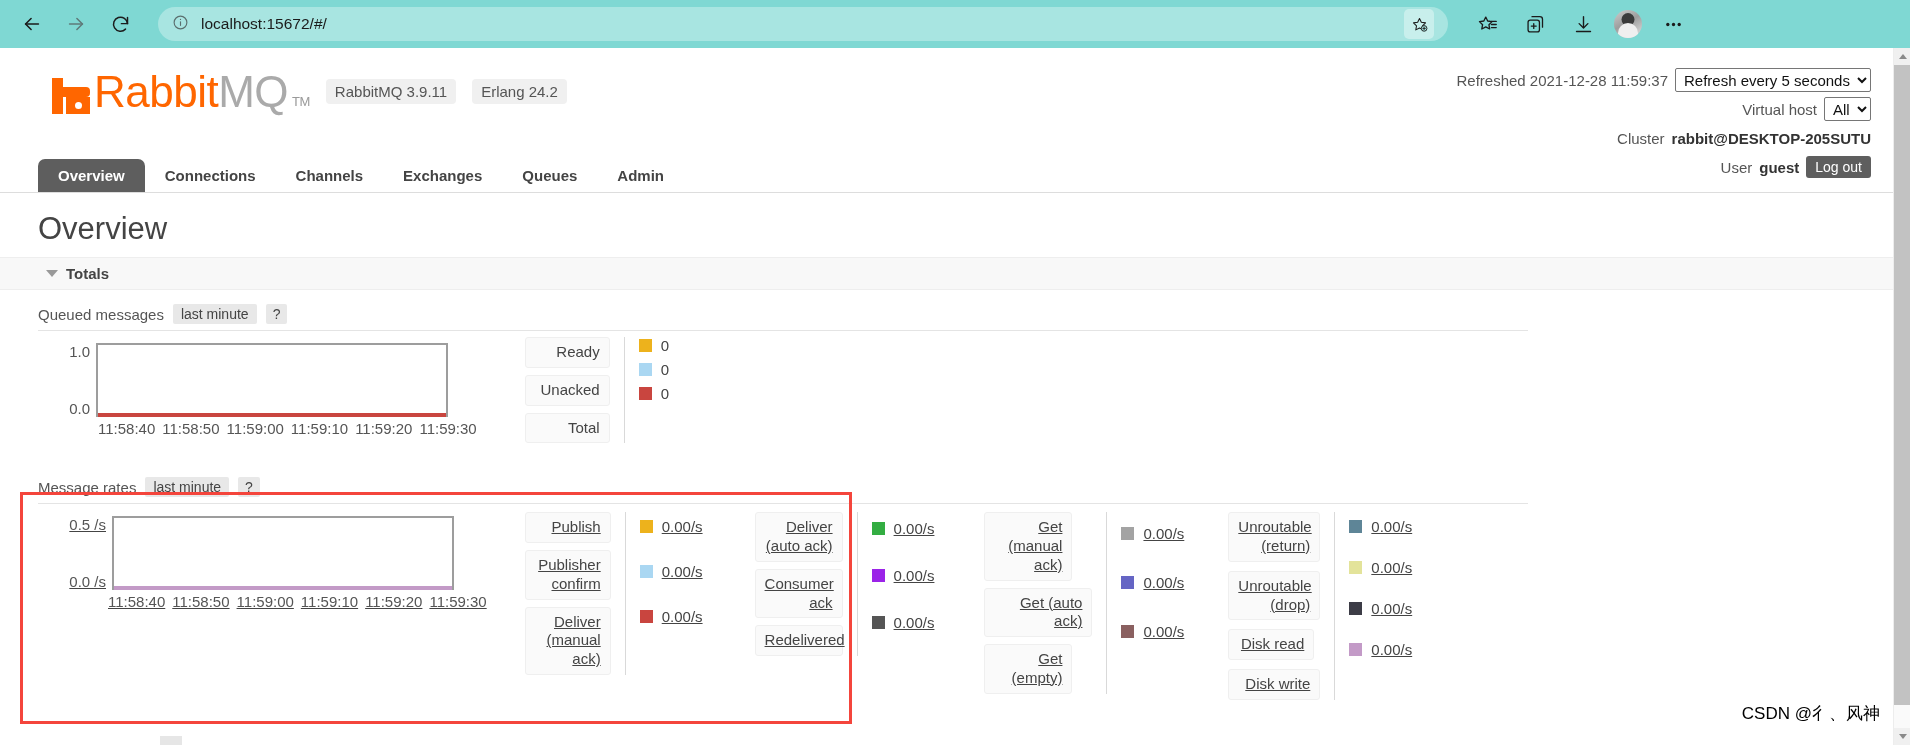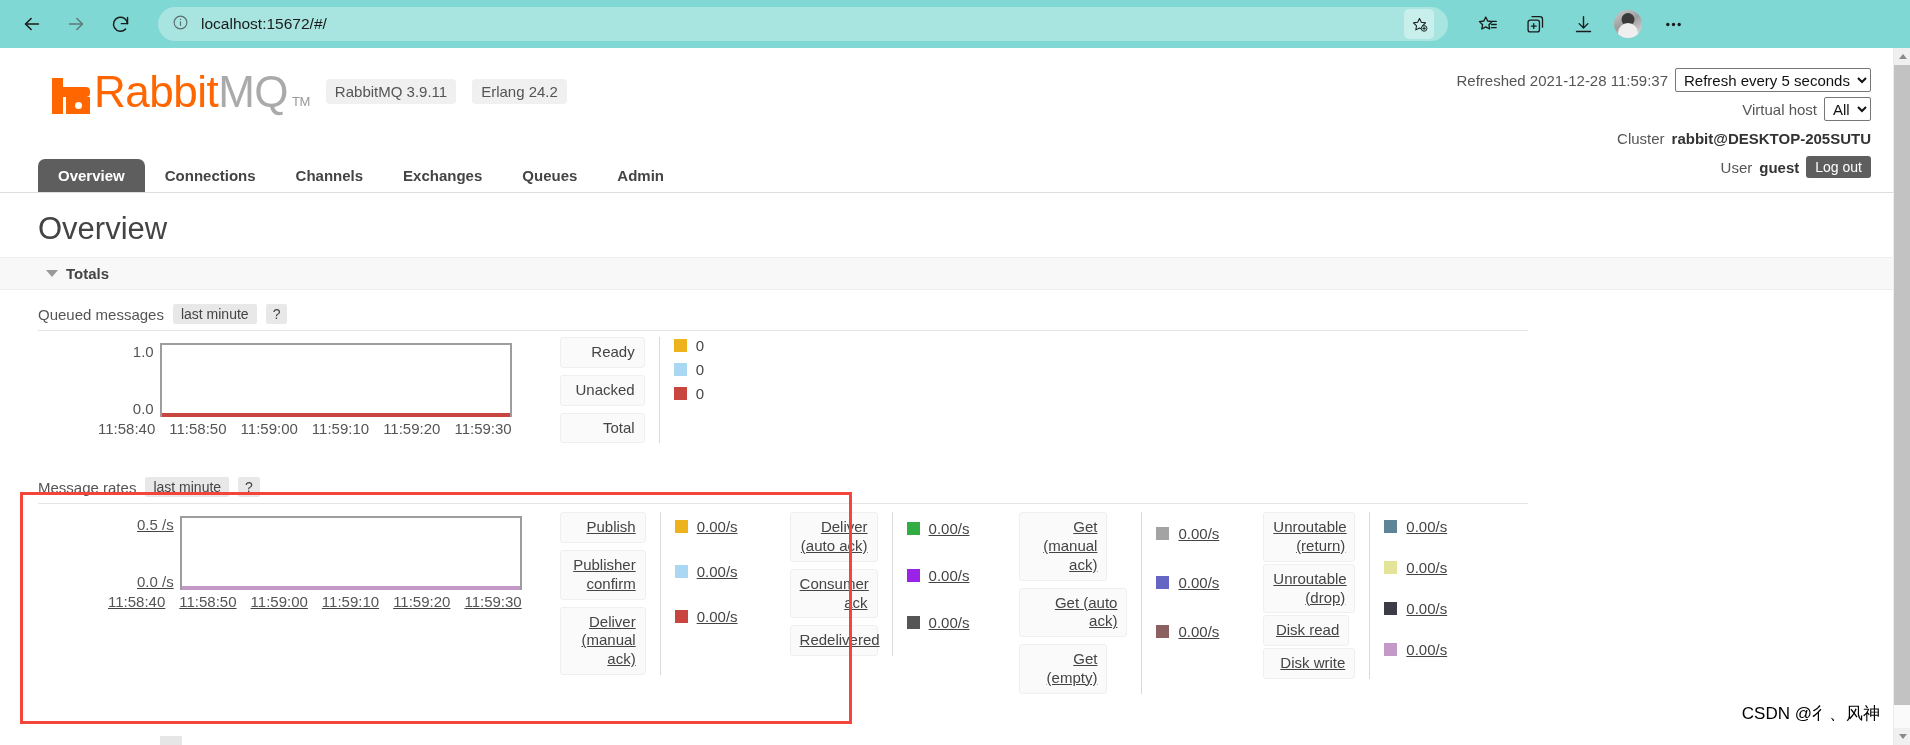--- a/index.html
+++ b/index.html
@@ -192,37 +192,37 @@
     background:#e8e8e8; color:#444;
     padding:2px 7px; border-radius:2px; font-size:14px;
     cursor:pointer;
   }
   .chip.q { padding:2px 8px; }
 
   .stats-row { display:flex; align-items:flex-start; padding-top:12px; }
 
   
   .chart-wrap { display:flex; flex-direction:column; }
-  .chart-main { display:flex; align-items:stretch;justify-content:flex-end; }
+  .chart-main { display:flex; align-items:stretch; }
   .y-axis {
     display:flex; flex-direction:column; justify-content:space-between;
     font-size:15px; color:#555; text-align:right;
     padding-right:6px; width:58px;
   }
   .plot {
     border:2px solid #9d9d9d;
     background:#fff;
     position:relative;
   }
   .plot .baseline {
     position:absolute; left:0; right:0; bottom:-2px; height:4px;
   }
   .x-axis {
     display:flex; font-size:15px; color:#555;
-    margin-top:3px; gap:14px;
+    margin-top:3px; gap:7px;
   }
   .x-axis span { white-space:nowrap; }
 
   
   .legend-group { display:flex; align-items:flex-start; }
   .legend-labels { display:flex; flex-direction:column; gap:7px; }
   .legend-label {
     background:#fafafa; border:1px solid #efefef; border-radius:3px;
     text-align:right; padding:5px 9px;
     font-size:15px; color:#444;
@@ -554,21 +554,21 @@
                 <span>0.00/s</span>
               </div>
               <div class="legend-value">
                 <span class="swatch" style="background:#8a6060"></span>
                 <span>0.00/s</span>
               </div>
             </div>
           </div>
 
           <div class="legend-group" style="margin-left:44px;">
-            <div class="legend-labels" style="gap:2px;">
+            <div class="legend-labels" style="gap:9px;">
               <div class="legend-label" style="width:92px;">Unroutable<br>(return)</div>
               <div class="legend-label" style="width:92px;">Unroutable<br>(drop)</div>
               <div class="legend-label" style="width:86px;">Disk read</div>
               <div class="legend-label" style="width:92px;">Disk write</div>
             </div>
             <div class="legend-sep"></div>
             <div class="legend-values" style="gap:24px;padding-top:6px;">
               <div class="legend-value">
                 <span class="swatch" style="background:#5e8597"></span>
                 <span>0.00/s</span>

